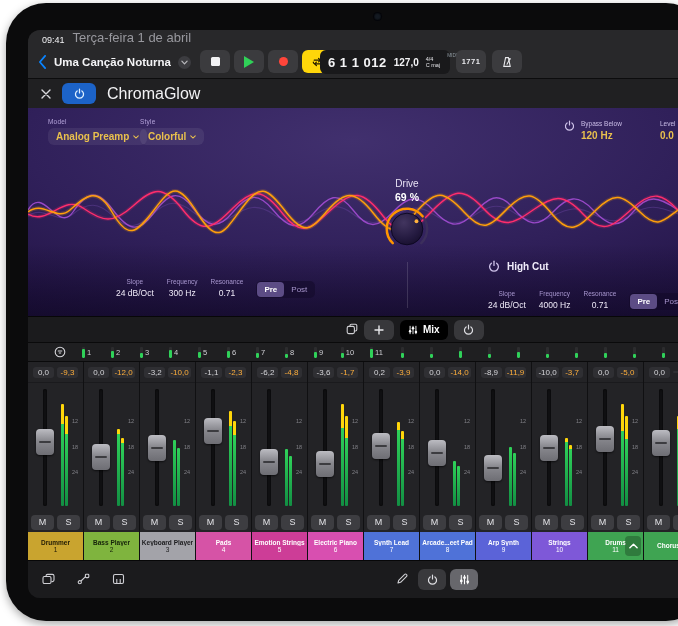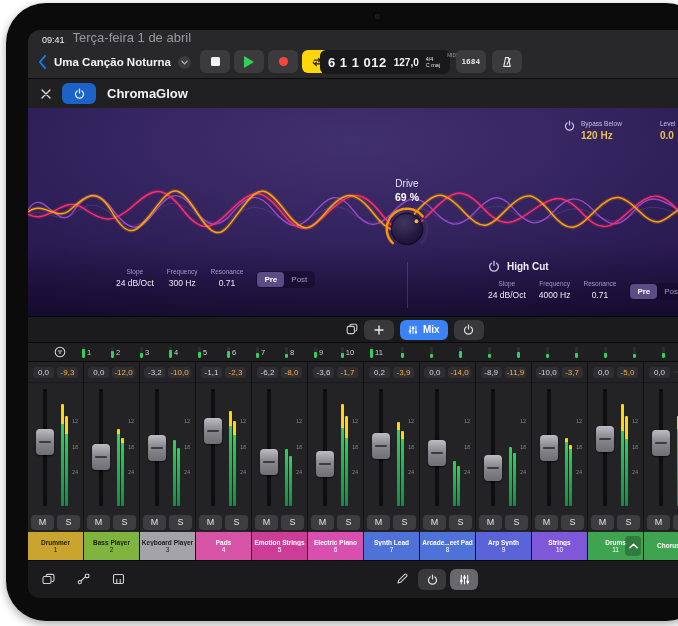--- a/index.html
+++ b/index.html
@@ -30,21 +30,21 @@
   .lcd-stack{display:flex;flex-direction:column;line-height:6.5px}
   .lcd-stack span{font-size:5.5px;color:#e4e4e8;white-space:nowrap}
   .lcd-midi{font-size:4.8px;color:#8e98a0;align-self:flex-start;margin-top:3px}
   .countin{position:absolute;left:428px;top:4px}
   .countin span{font-size:7.5px;font-weight:700;letter-spacing:.5px;color:#ececf0}
   .metro{position:absolute;left:464px;top:4px}
 
   
   .pheader{flex:0 0 30px;background:#202022;border-top:1px solid #0c0c0d;display:flex;align-items:center;gap:11px;padding:0 13px}
   .pwr-btn{width:34px;height:21px;border-radius:6px;background:#1c63c8;display:flex;align-items:center;justify-content:center}
-  .pname{font-size:13px;font-weight:700;color:#f2f2f4}
+  .pname{font-size:16px;font-weight:400;color:#f2f2f4}
 
   
   .pbody{flex:0 0 208px;position:relative;background:radial-gradient(120% 135% at 50% 16%,#41306e 0%,#30205a 42%,#231447 70%,#180d33 100%);overflow:hidden}
   .pbody::after{content:"";position:absolute;left:0;right:0;bottom:0;height:72px;background:linear-gradient(to top,rgba(9,4,24,.5),rgba(9,4,24,0));pointer-events:none}
   .pgroup{position:absolute;top:10px}
   .plabel{font-size:6.5px;color:#b4a3da;letter-spacing:.2px}
   .pvalue{margin-top:3px;display:inline-flex;align-items:center;gap:4px;background:rgba(255,255,255,.07);border-radius:6px;padding:3px 8px;font-size:10px;font-weight:700;color:var(--pyellow,#e9c04d);white-space:nowrap}
   .pg-model{left:20px}.pg-style{left:112px}
   .sideparam{position:absolute;top:12px;display:flex;gap:6px;align-items:flex-start}
   .sp-col{display:flex;flex-direction:column}
@@ -54,33 +54,33 @@
   .waves{position:absolute;left:0;top:56px;width:650px;height:96px}
   .drive{position:absolute;left:331px;top:70px;width:96px;text-align:center;z-index:3}
   .drive-label{font-size:10px;color:#e8e2f4}
   .drive-value{font-size:10.5px;font-weight:700;color:#fff;margin:2px 0 3px}
   .cuts{position:absolute;left:0;right:0;top:150px;height:58px;z-index:2}
   .cut-divider{position:absolute;left:379px;top:4px;bottom:8px;width:1px;background:rgba(255,255,255,.14)}
   .cut{position:absolute;top:2px}
   .cut-low{left:88px;width:300px}.cut-high{left:460px;width:300px}
   .cut-head{display:flex;align-items:center;gap:7px}
   .cut-title{font-size:10px;font-weight:700;color:#f0ecfa}
-  .cut-params{display:flex;align-items:center;gap:13px;margin-top:7px}
+  .cut-params{display:flex;align-items:center;gap:13px;margin-top:17px}
   .cparam{display:flex;flex-direction:column;align-items:center}
   .cp-label{font-size:6.5px;color:#a897cf;white-space:nowrap}
   .cp-value{font-size:8.5px;color:#efeaf8;margin-top:3px;white-space:nowrap}
   .prepost{display:flex;background:rgba(18,9,40,.55);border-radius:5px;padding:1px;margin-top:4px;height:17px}
   .seg{font-size:8px;padding:2px 7px;border-radius:4px;color:#a795cc;display:flex;align-items:center}
   .seg.on{background:#5c4c85;color:#fff;font-weight:700}
 
   
   .mixbar{flex:0 0 26px;background:#1b1b1d;border-top:1px solid #070708;display:flex;align-items:center;gap:6px;padding-left:318px}
   .mbtn{height:20px;border-radius:6px;background:#38383b;display:flex;align-items:center;justify-content:center}
   .mbtn.sq{width:30px}
-  .mix-btn{background:#3b82f6;padding:0 8px;gap:5px}
+  .mix-btn{background:#000000;padding:0 8px;gap:5px}
   .mix-label{font-size:10px;font-weight:700;color:#fff}
 
   
   .ribbon{flex:0 0 20px;background:#1f1f21;border-top:1px solid #0a0a0b;border-bottom:1px solid #0a0a0b;display:flex;align-items:center;padding-left:26px}
   .rfilter{margin-right:6px;display:flex;align-items:center}
   .rbadges{display:flex}
   .rbadge{width:29px;display:flex;align-items:center;justify-content:center;gap:2px}
   .rmeter{width:3px;height:11px;background:#2c2c2e;border-radius:1px;position:relative;overflow:hidden}
   .rmeter b{position:absolute;bottom:0;left:0;right:0;background:var(--mgreen,#2fd159);border-radius:1px}
   .rnum{font-size:7.5px;color:#cfcfd4;min-width:4px}
@@ -163,21 +163,21 @@
           <span class="lcd-pos">6 1 1 012</span>
           <span class="lcd-tempo">127,0</span>
           <span class="lcd-stack">
             <span>4/4</span>
             <span>C maj</span>
           </span>
           <span class="lcd-midi">MIDI</span>
         </div>
 
         <span class="tbtn countin">
-          <span>1684</span>
+          <span>1771</span>
         </span>
         <span class="tbtn metro">
           <svg viewBox="0 0 12 12" width="12" height="12" fill="none" stroke="#e8e8ec" stroke-width="1.1">
               <path d="M4.6 1.6h2.8l1.8 8.8H2.8z"></path>
               <path d="M6 8.2L8.8 3" stroke-linecap="round"></path>
               <circle cx="8.9" cy="2.8" r="0.9" fill="#e8e8ec" stroke="none"></circle>
             </svg>
         </span>
       </div>
 
@@ -190,20 +190,38 @@
         <span class="pwr-btn">
           <svg viewBox="0 0 12 12" width="11" height="11">
               <path d="M6 1.2v4.2" stroke="#dff0ff" stroke-width="1.4" stroke-linecap="round"></path>
               <path d="M3.4 3.2a4.4 4.4 0 1 0 5.2 0" fill="none" stroke="#dff0ff" stroke-width="1.4" stroke-linecap="round"></path>
             </svg>
         </span>
         <span class="pname">ChromaGlow</span>
       </div>
 
       <div class="pbody">
+        <div class="pgroup pg-model">
+          <div class="plabel">Model</div>
+          <div class="pvalue">
+            <span>Analog Preamp</span>
+            <svg viewBox="0 0 8 5" width="6" height="4">
+                <path d="M1 1l3 3 3-3" fill="none" stroke="#e9c04d" stroke-width="1.4" stroke-linecap="round"></path>
+              </svg>
+          </div>
+        </div>
+        <div class="pgroup pg-style">
+          <div class="plabel">Style</div>
+          <div class="pvalue">
+            <span>Colorful</span>
+            <svg viewBox="0 0 8 5" width="6" height="4">
+                <path d="M1 1l3 3 3-3" fill="none" stroke="#e9c04d" stroke-width="1.4" stroke-linecap="round"></path>
+              </svg>
+          </div>
+        </div>
 
         <div class="sideparam sp-bypass">
           <svg viewBox="0 0 12 12" width="11" height="11">
               <path d="M6 1.2v4.2" stroke="#cfc3ea" stroke-width="1.3" stroke-linecap="round"></path>
               <path d="M3.4 3.2a4.4 4.4 0 1 0 5.2 0" fill="none" stroke="#cfc3ea" stroke-width="1.3" stroke-linecap="round"></path>
             </svg>
           <span class="sp-col">
             <span class="sp-label">Bypass Below</span>
             <span class="sp-value">120 Hz</span>
           </span>
@@ -555,21 +573,21 @@
               <span class="msbtn">S</span>
             </div>
             <div class="tname" style="background:#d653a6;color:#ffffff">
               <span class="nm">Pads</span>
               <span class="no">4</span>
             </div>
           </div>
           <div class="strip">
             <div class="vals">
               <span class="chip pan">-6,2</span>
-              <span class="chip vol">-8,0</span>
+              <span class="chip vol">-4,8</span>
             </div>
             <div class="fader">
               <span class="scale" style="top:27%">12</span>
               <span class="scale" style="top:47%">18</span>
               <span class="scale" style="top:67%">24</span>
               <span class="groove"></span>
               <span class="mbar mb1" style="height:44%;background:linear-gradient(to bottom,#2fd159 0%,#128f43 100%)"></span>
               <span class="mbar mb2" style="height:39%;background:linear-gradient(to bottom,#2fd159 0%,#128f43 100%)"></span>
               <span class="handle" style="top:calc(64% - 17px)"></span>
             </div>

